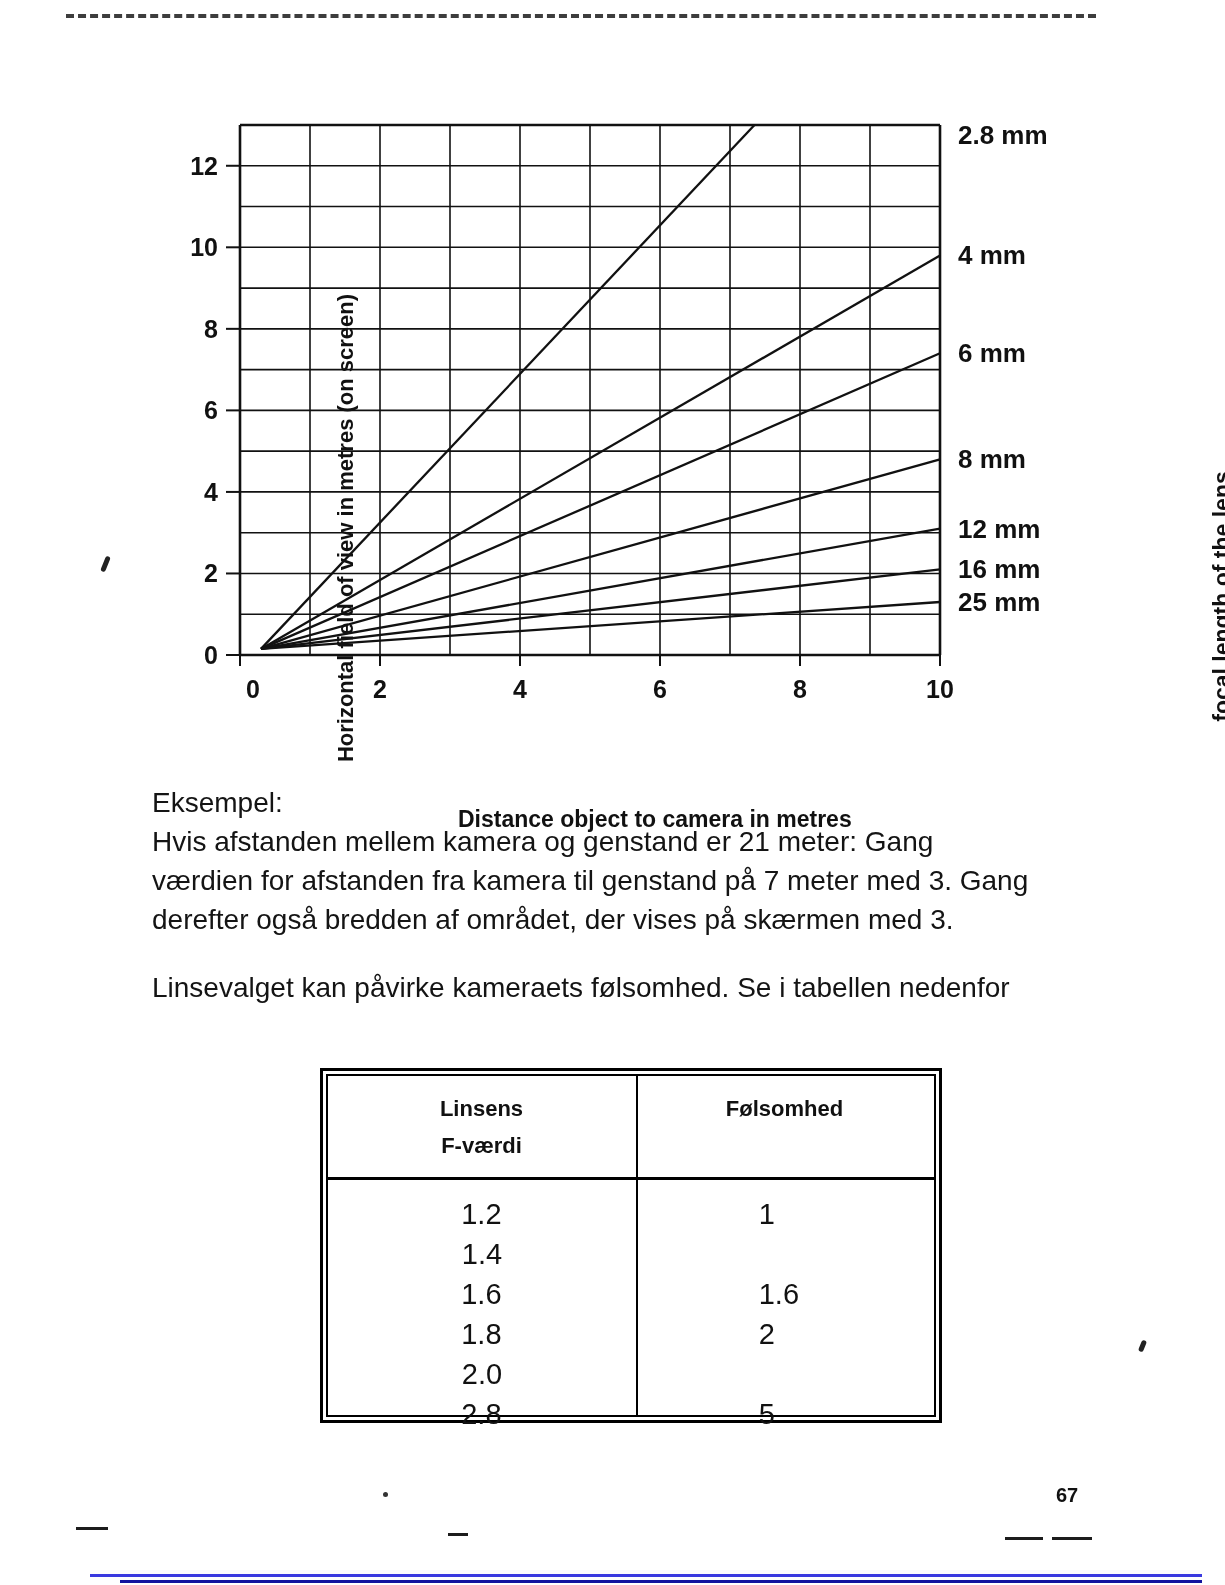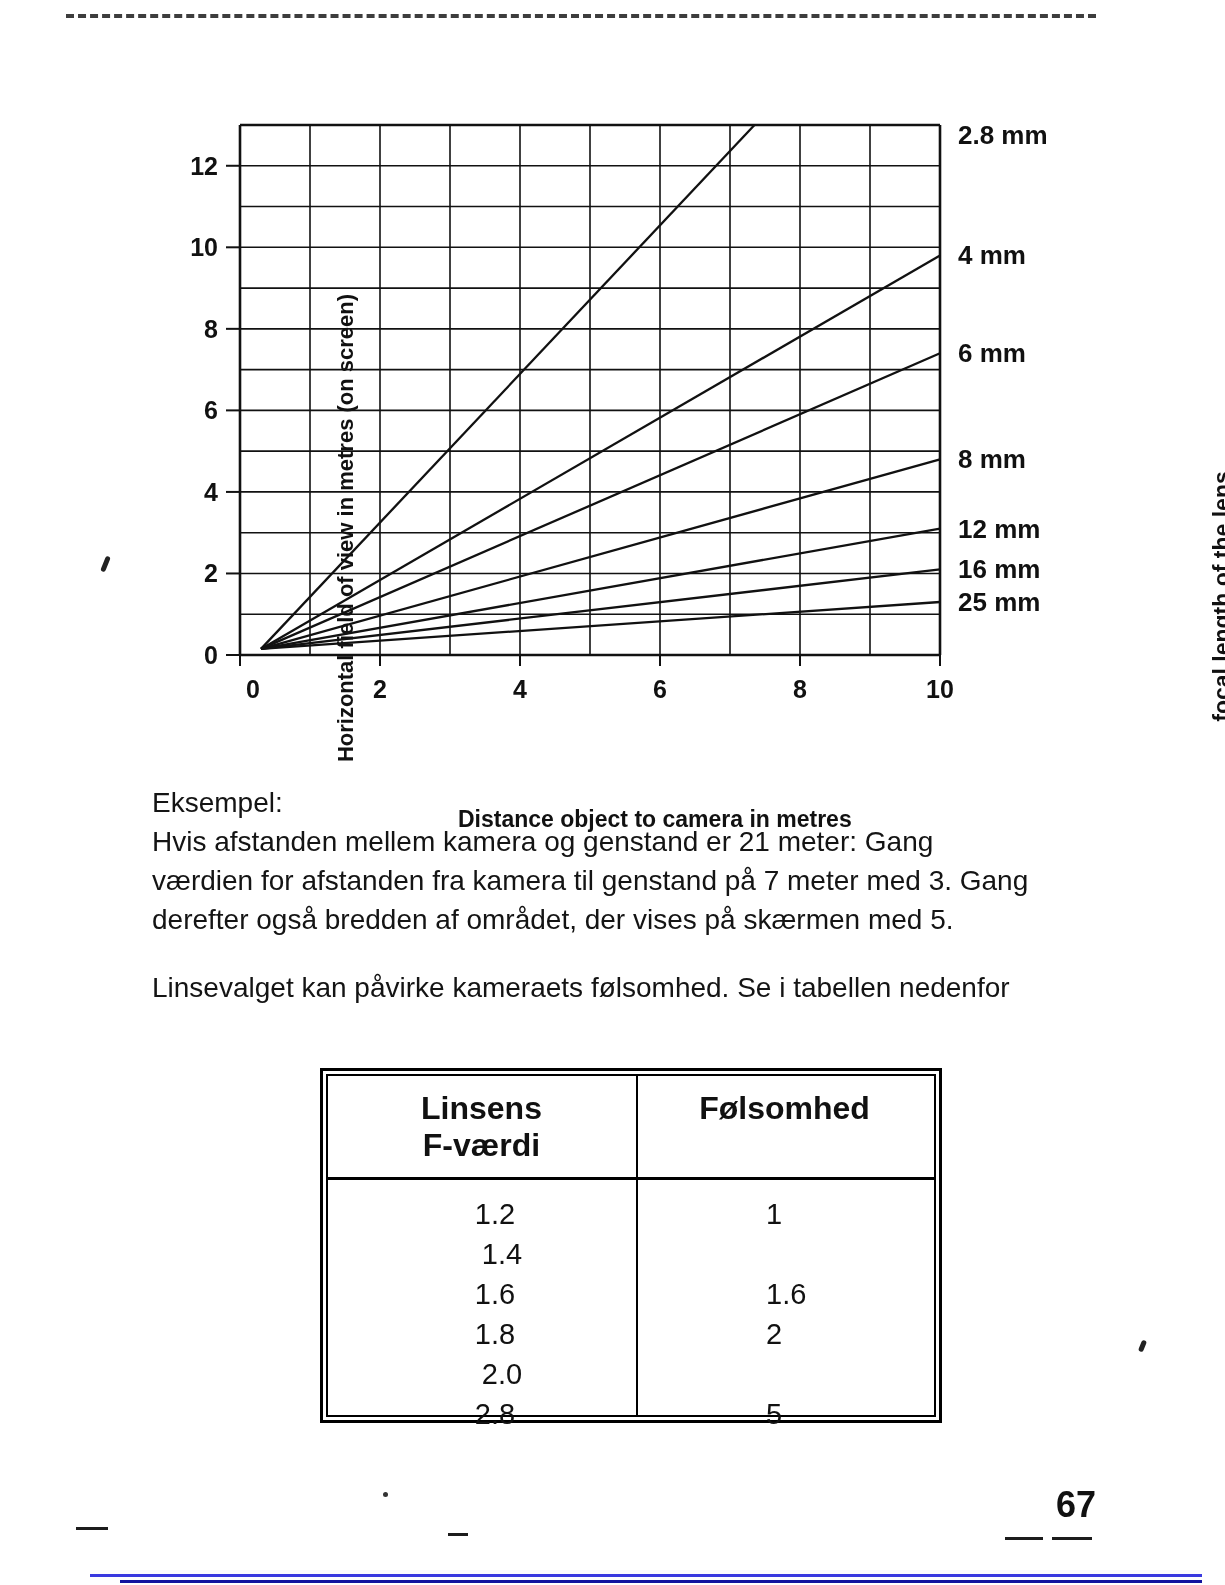--- a/index.html
+++ b/index.html
@@ -29,29 +29,29 @@
   .textblock{position:absolute;left:152px;top:783px;width:930px;font-size:28px;line-height:39px;color:#141414;}
   .tline{white-space:nowrap;}
   .para-gap{height:29px;}
 
   
   .lens-table-outer{position:absolute;left:320px;top:1068px;width:622px;height:355px;
     border:3px solid #000;box-sizing:border-box;padding:3px;}
   .lens-table-inner{position:relative;width:100%;height:100%;border:2px solid #000;box-sizing:border-box;}
   .col-divider{position:absolute;left:308px;top:0;bottom:0;width:2px;background:#000;}
   .thead{display:flex;height:104px;border-bottom:3px solid #000;box-sizing:border-box;padding-top:14px;}
-  .th{width:308px;text-align:center;font-weight:bold;font-size:32px;line-height:37px;}
+  .th{width:308px;text-align:center;font-weight:bold;font-size:22px;line-height:37px;}
   .th2{width:300px;}
   .tbody{padding-top:14px;}
   .trow{display:flex;height:40px;font-size:29px;line-height:40px;}
   .tcell{box-sizing:border-box;}
-  .c1{width:308px;text-align:center;margin-left:20px;}
+  .c1{width:308px;text-align:center;}
   .c2{width:300px;padding-left:124px;text-align:left;}
 
-  .page-number{position:absolute;left:1056px;top:1484px;font-size:36px;font-weight:bold;color:#111;}
+  .page-number{position:absolute;left:1056px;top:1484px;font-size:20px;font-weight:bold;color:#111;}
 </style>
 </head>
 <body>
 
 <div class="page">
 
   <div class="scanline-top"></div>
   <div class="comma-mark" style="left:103px;top:556px;"></div>
   <div class="dot-mark" style="left:383px;top:1492px;"></div>
   <div class="comma-mark" style="left:1140px;top:1340px;height:12px;"></div>
@@ -132,21 +132,21 @@
       </svg>
     <div class="axis-label ylabel">Horizontal field of view in metres (on screen)</div>
     <div class="axis-label rightlabel">focal length of the lens</div>
     <div class="axis-label xlabel">Distance object to camera in metres</div>
   </div>
 
   <div class="textblock">
     <div class="tline">Eksempel:</div>
     <div class="tline">Hvis afstanden mellem kamera og genstand er 21 meter: Gang</div>
     <div class="tline">værdien for afstanden fra kamera til genstand på 7 meter med 3. Gang</div>
-    <div class="tline">derefter også bredden af området, der vises på skærmen med 5.</div>
+    <div class="tline">derefter også bredden af området, der vises på skærmen med 3.</div>
     <div class="para-gap"></div>
     <div class="tline">Linsevalget kan påvirke kameraets følsomhed. Se i tabellen nedenfor</div>
   </div>
 
   <div class="lens-table-outer">
     <div class="lens-table-inner">
       <div class="col-divider"></div>
       <div class="thead">
         <div class="th">
           <div>Linsens</div>

